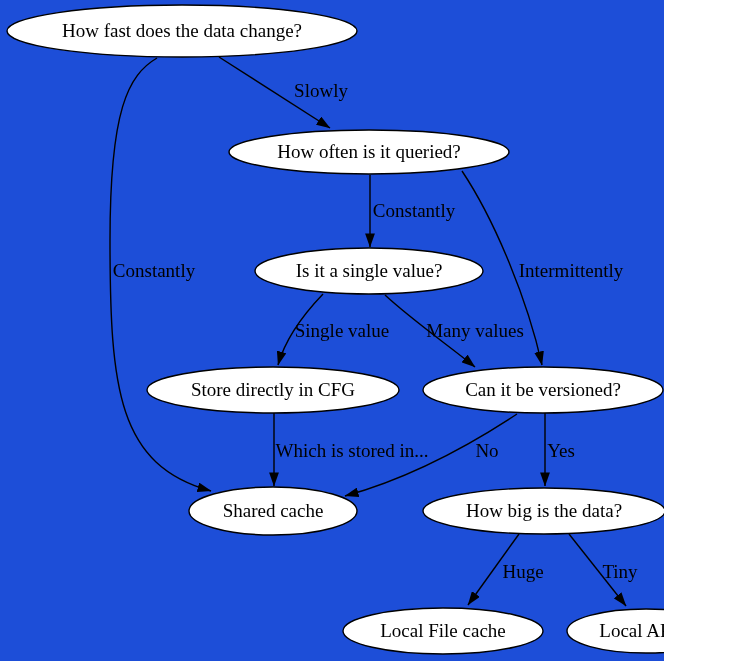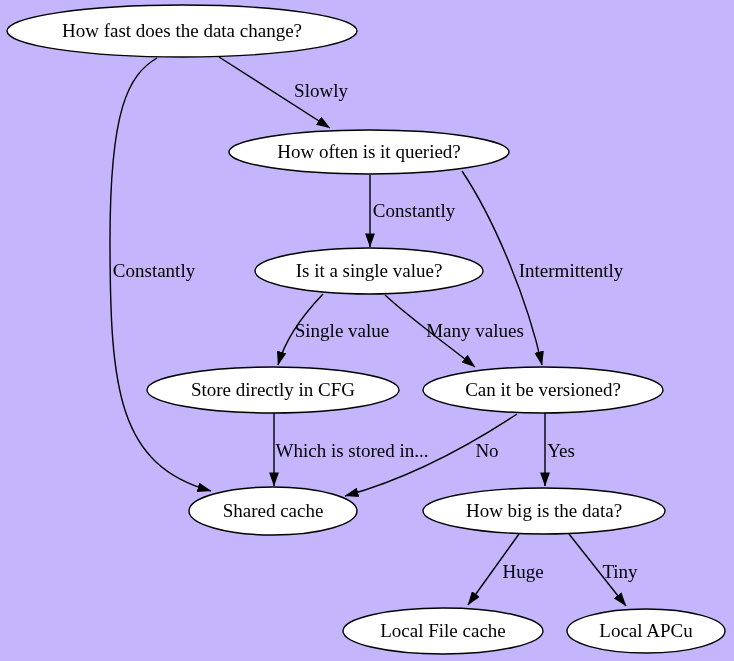--- a/index.html
+++ b/index.html
@@ -2,23 +2,23 @@
 <html><head>
 <meta charset="utf-8">
 <style>
   html, body {
     margin: 0;
     padding: 0;
     background: #ffffff;
   }
   .canvas {
     position: relative;
-    width: 734px;
+    width: 664px;
     height: 661px;
-    background: #c4b5fd;
+    background: #1d4ed8;
     overflow: hidden;
   }
   svg { display: block; }
   .edge-path {
     fill: none;
     stroke: #000000;
     stroke-width: 1.4;
   }
   .node-shape {
     fill: #ffffff;

